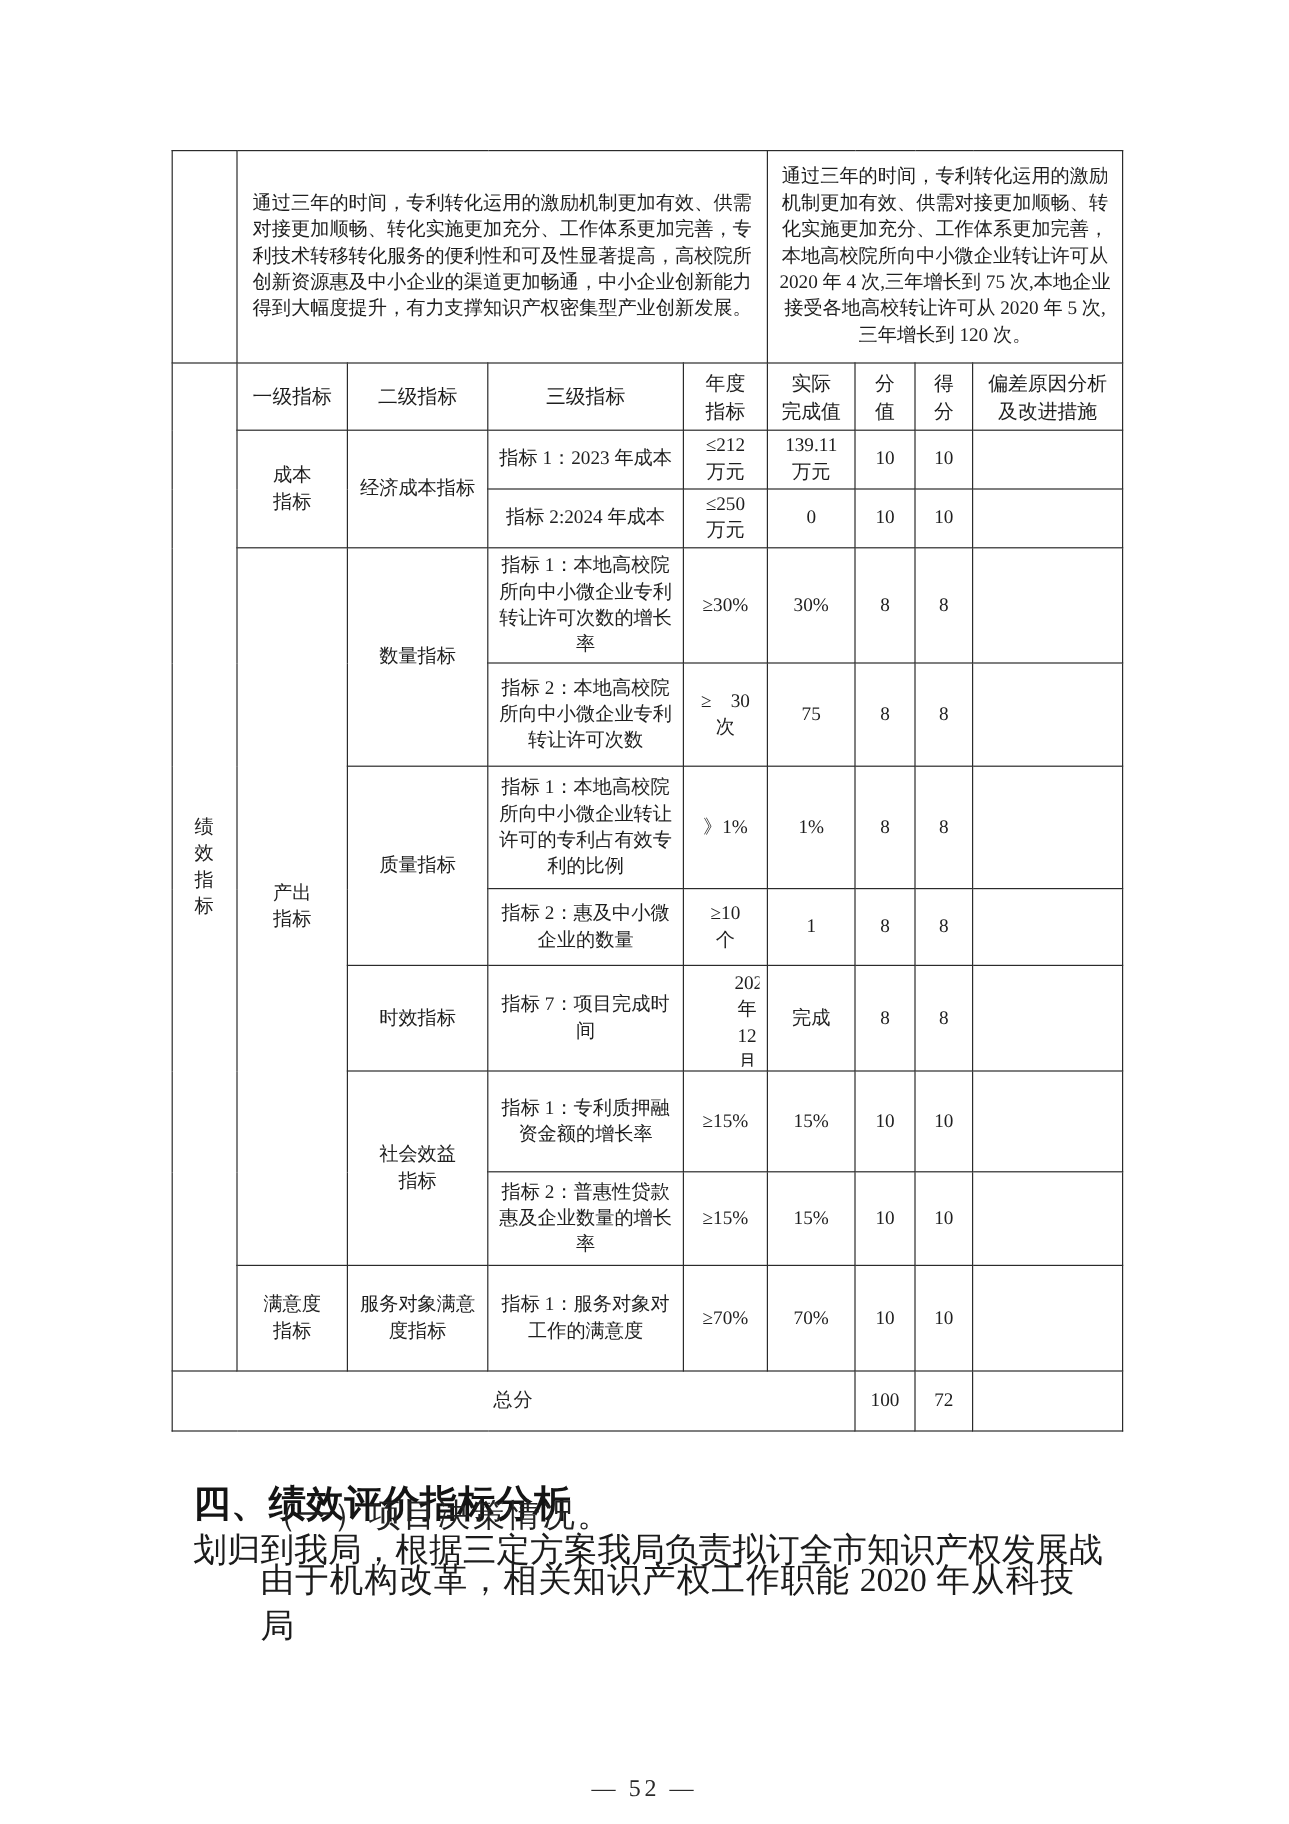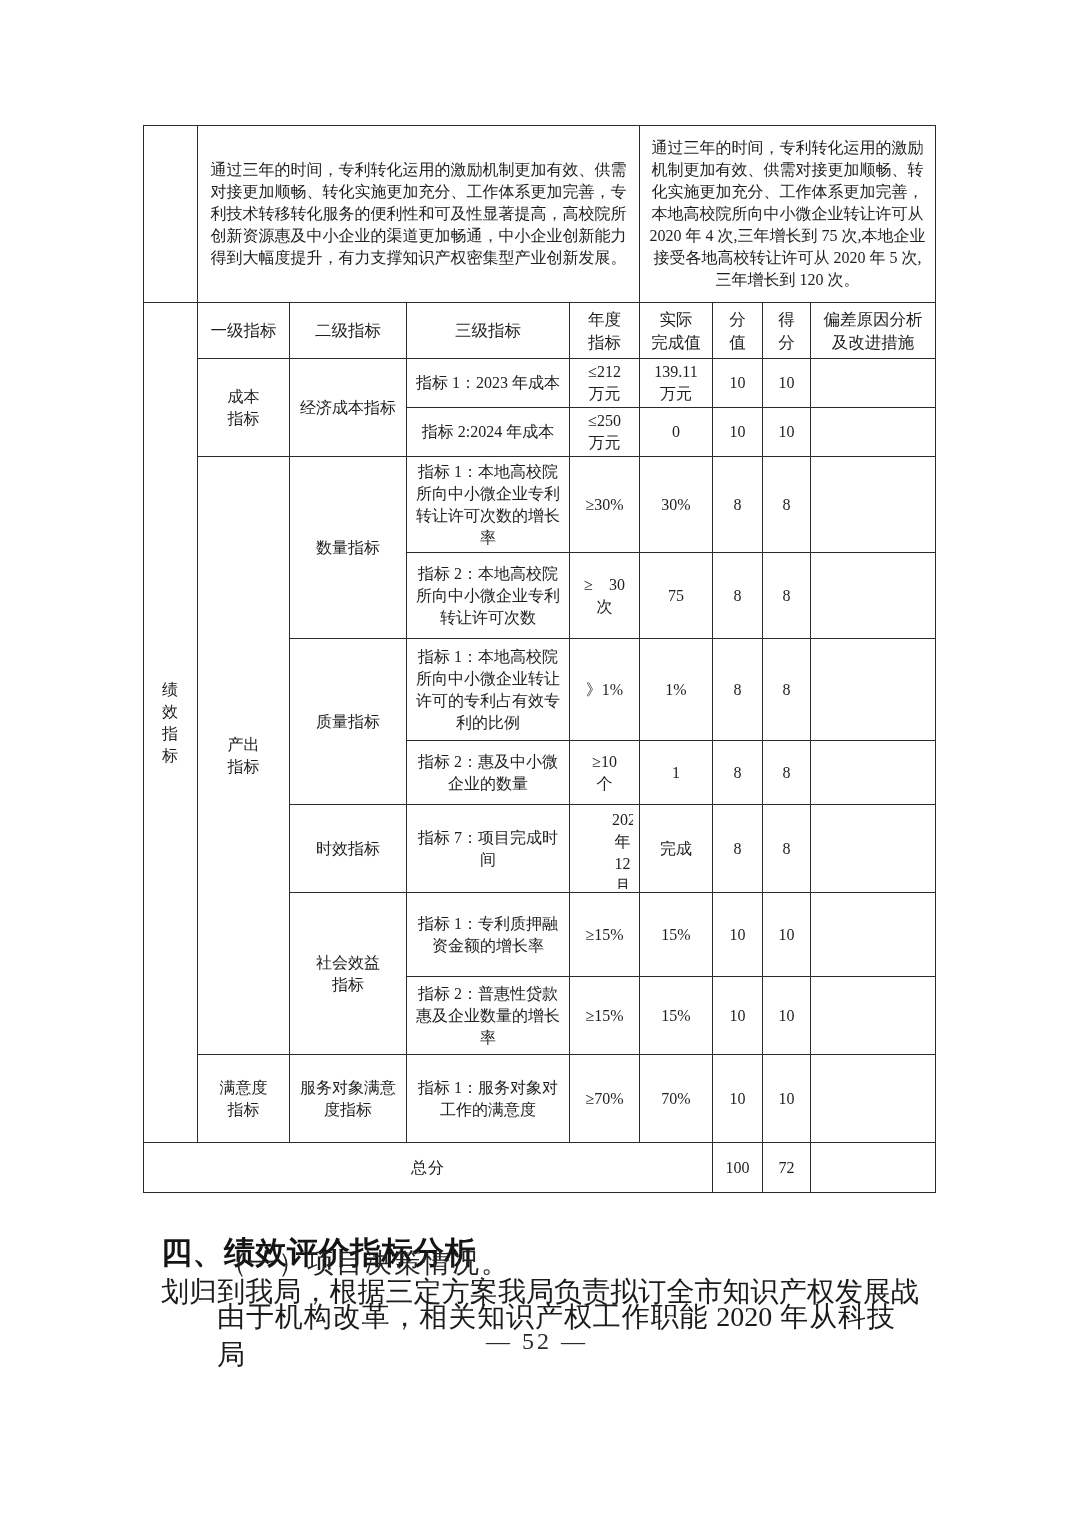--- a/index.html
+++ b/index.html
@@ -41,22 +41,22 @@
   }
   .subheading {
     position:absolute; left:220px; top:1245px;
     font-size:27px; letter-spacing:2px; color:#222;
   }
   .para { position:absolute; font-size:28px; color:#1b1b1b;
           text-align:justify; text-align-last:justify; }
   .para1 { left:217px; top:1298px; width:678px; }
   .para2 { left:161px; top:1273px; width:758px; }
   .page-footer {
-    position:absolute; left:0; top:1328px; width:1074px;
-    text-align:center; font-size:24px; letter-spacing:3px; color:#2a2a2a;
+    position:absolute; left:0; top:1480px; width:1074px;
+    text-align:center; font-size:20px; letter-spacing:3px; color:#2a2a2a;
   }
 </style>
 </head>
 <body>
 
 <div class="page">
 
   <table class="perf">
     <colgroup>
       <col style="width:54px">

